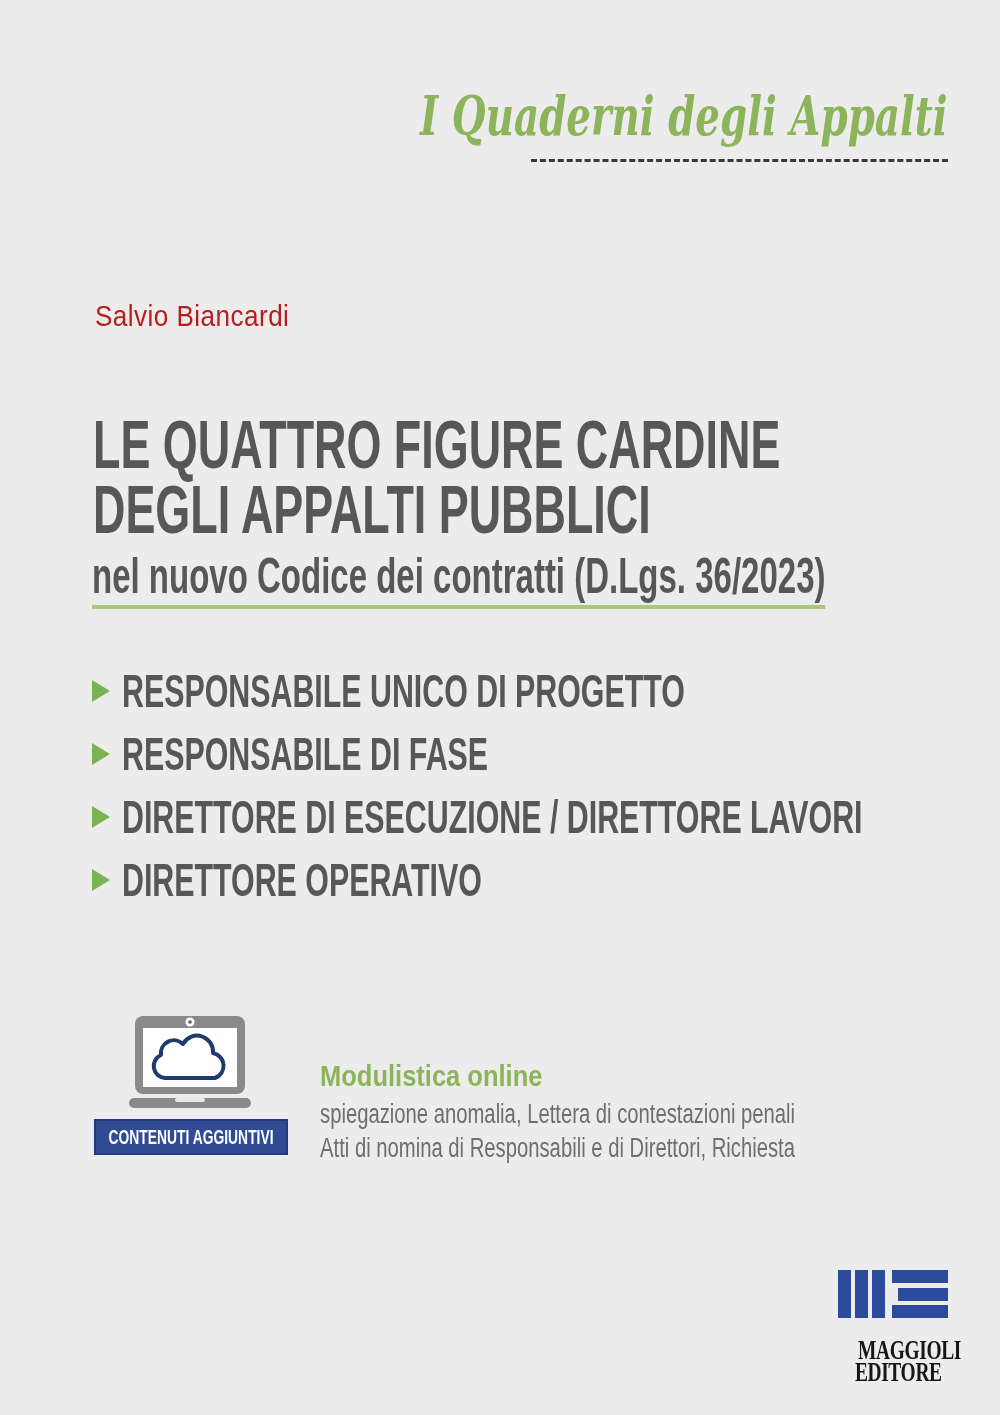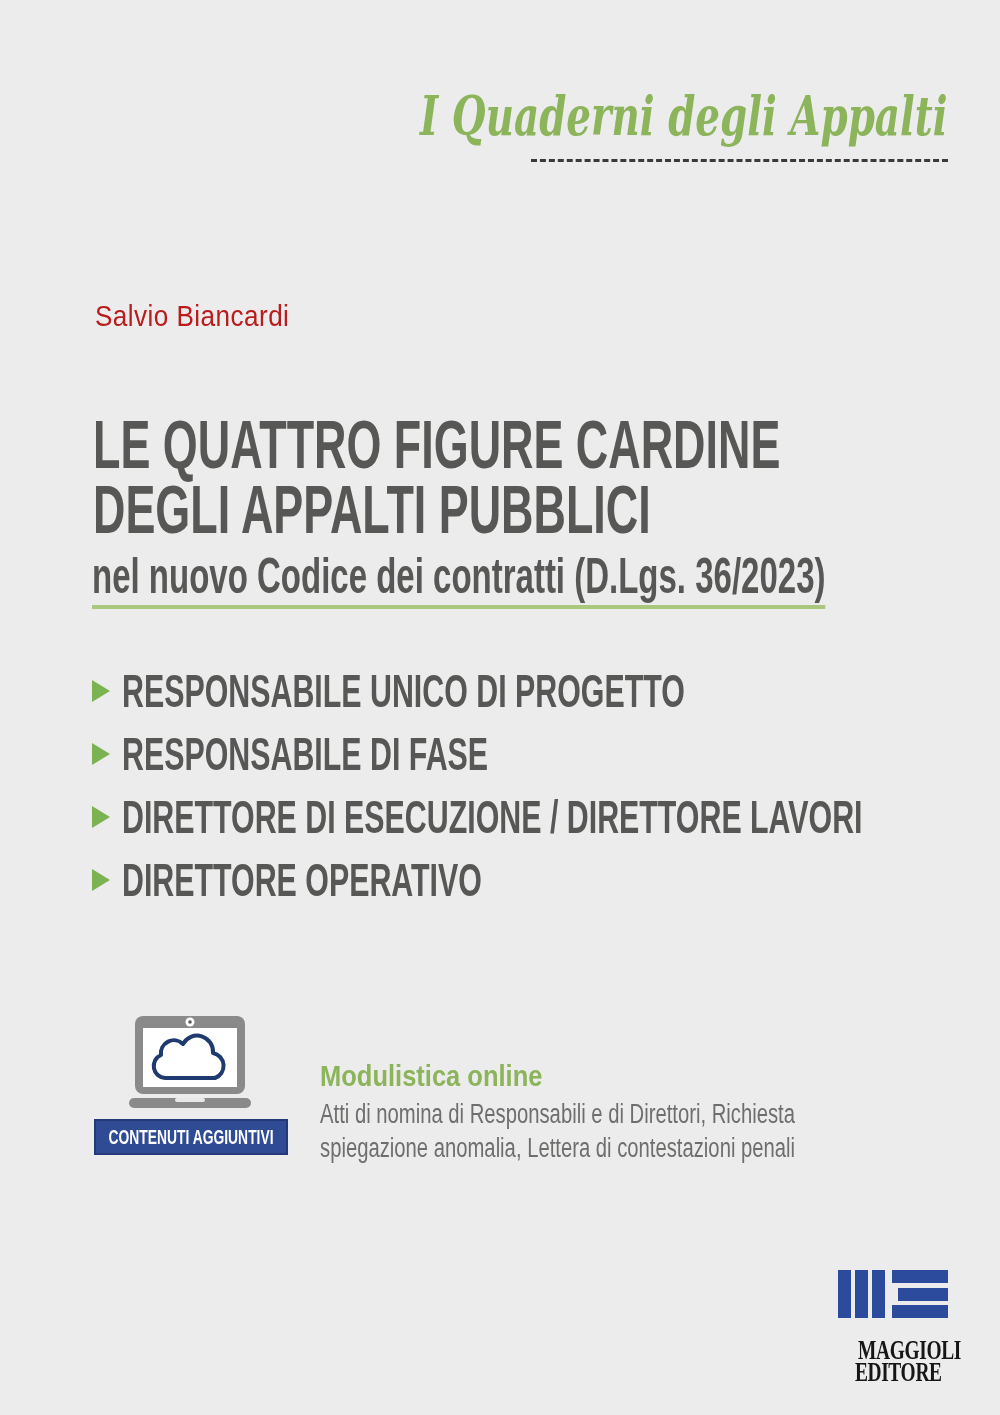--- a/index.html
+++ b/index.html
@@ -164,24 +164,24 @@
 
   <div class="badge">
     <span class="sqz sx66">CONTENUTI AGGIUNTIVI</span>
   </div>
 
   <div class="online">
     <div class="online-heading">
       <span class="sqz sx85">Modulistica online</span>
     </div>
     <div class="online-line">
+      <span class="sqz sx75">spiegazione anomalia, Lettera di contestazioni penali</span>
+    </div>
+    <div class="online-line">
       <span class="sqz sx75">Atti di nomina di Responsabili e di Direttori, Richiesta</span>
-    </div>
-    <div class="online-line">
-      <span class="sqz sx75">spiegazione anomalia, Lettera di contestazioni penali</span>
     </div>
   </div>
 
   <div class="logo">
     <div class="logo-mark">
       <div class="logo-vbars">
         <div class="vbar"></div>
         <div class="vbar"></div>
         <div class="vbar"></div>
       </div>

